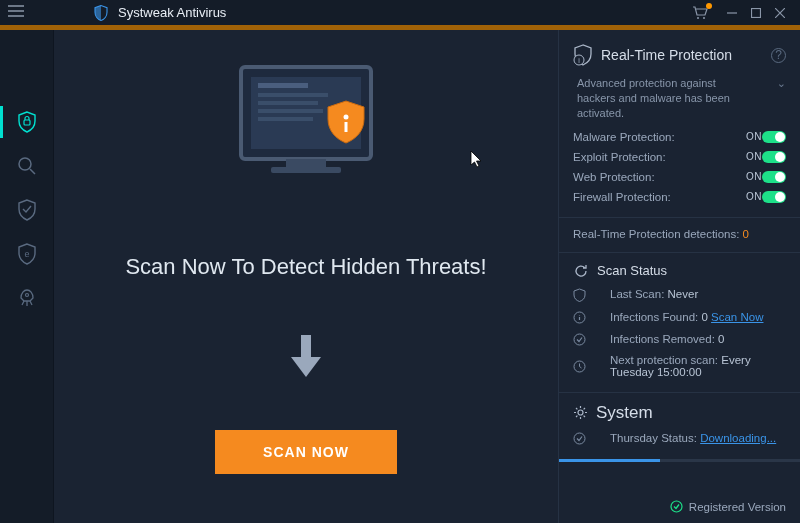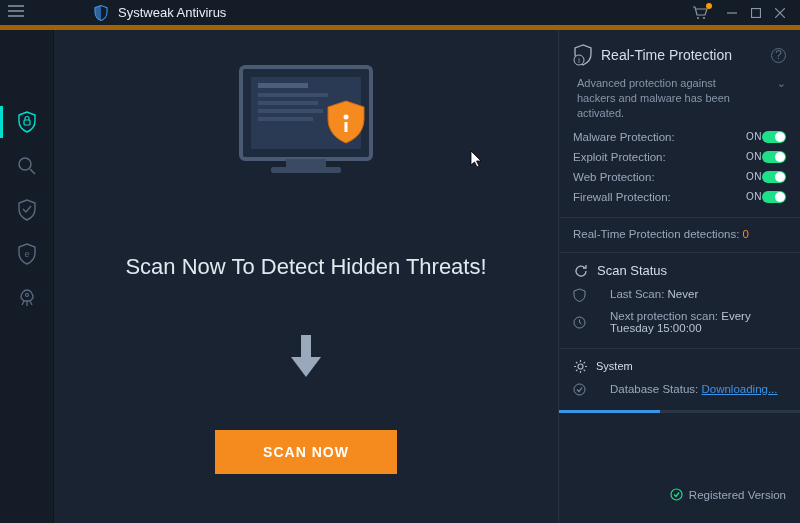--- a/index.html
+++ b/index.html
@@ -47,21 +47,21 @@
 .det-row .num { color: #f58a1f; }
 
 .srow { display: flex; align-items: center; gap: 24px; margin-bottom: 8px; color: #9aa8bc; }
 .srow svg { flex-shrink: 0; margin-top: 1px; }
 .srow .v { color: #b8c4d4; }
 .link { color: #3a94e8; text-decoration: underline; cursor: pointer; }
 
 .progress { height: 3px; background: #2a3648; margin: 6px -14px 0; position: relative; }
 .progress .bar { height: 100%; width: 42%; background: #3a94e8; }
 
-.footer { margin-top: auto; padding: 8px 0 22px; text-align: left; color: #9aa8bc; display: flex; justify-content: flex-end; align-items: center; gap: 6px; }
+.footer { margin-top: auto; padding: 8px 0 10px; text-align: left; color: #9aa8bc; display: flex; justify-content: flex-end; align-items: center; gap: 6px; }
 
 .cursor { position: absolute; left: 470px; top: 150px; pointer-events: none; }
 </style>
 </head>
 <body>
 
 <div class="titlebar">
   <div class="ham" style="position:static;width:36px;">
     <svg width="16" height="12" viewBox="0 0 16 12">
         <path d="M0 1h16M0 6h16M0 11h16" stroke="#8a96a8" stroke-width="1.5"></path>
@@ -221,39 +221,53 @@
       </div>
       <div class="srow">
         <svg width="13" height="14" viewBox="0 0 13 14">
             <path d="M6.5 1L1 3v4c0 3.5 2.5 5.5 5.5 6.5 3-1 5.5-3 5.5-6.5V3L6.5 1z" fill="none" stroke="#7a8aa0" stroke-width="1"></path>
           </svg>
         <span><span>Last Scan:</span> <span class="v">Never</span></span>
       </div>
       <div class="srow">
         <svg width="13" height="13" viewBox="0 0 13 13">
             <circle cx="6.5" cy="6.5" r="5.5" fill="none" stroke="#7a8aa0" stroke-width="1"></circle>
+            <path d="M6.5 4v.5M6.5 6v3" stroke="#7a8aa0" stroke-width="1.2"></path>
+          </svg>
+        <span><span>Infections Found:</span> <span class="v">0</span> <span class="link">Scan Now</span></span>
+      </div>
+      <div class="srow">
+        <svg width="13" height="13" viewBox="0 0 13 13">
+            <circle cx="6.5" cy="6.5" r="5.5" fill="none" stroke="#7a8aa0" stroke-width="1"></circle>
+            <path d="M4 6.5l2 2 3-4" fill="none" stroke="#7a8aa0" stroke-width="1.2"></path>
+          </svg>
+        <span><span>Infections Removed:</span> <span class="v">0</span></span>
+      </div>
+      <div class="srow">
+        <svg width="13" height="13" viewBox="0 0 13 13">
+            <circle cx="6.5" cy="6.5" r="5.5" fill="none" stroke="#7a8aa0" stroke-width="1"></circle>
             <path d="M6.5 3.5v3l2 1.5" fill="none" stroke="#7a8aa0" stroke-width="1"></path>
           </svg>
         <span><span>Next protection scan:</span> <span class="v">Every Tuesday 15:00:00</span></span>
       </div>
 
       <div class="divider"></div>
-      <div class="section-head" style="font-size:11px;margin-bottom:8px">
+      <div class="section-head" style="font-size:17px;margin-bottom:8px">
         <svg width="15" height="15" viewBox="0 0 15 15">
             <circle cx="7.5" cy="7.5" r="2.5" fill="none" stroke="#aab6c8" stroke-width="1.2"></circle>
             <path d="M7.5 1v2M7.5 12v2M1 7.5h2M12 7.5h2M3 3l1.4 1.4M10.6 10.6L12 12M12 3l-1.4 1.4M4.4 10.6L3 12" stroke="#aab6c8" stroke-width="1.2"></path>
           </svg>
         <span>System</span>
       </div>
       <div class="srow">
         <svg width="13" height="13" viewBox="0 0 13 13">
             <circle cx="6.5" cy="6.5" r="5.5" fill="none" stroke="#7a8aa0" stroke-width="1"></circle>
             <path d="M4 6.5l2 2 3-4" fill="none" stroke="#7a8aa0" stroke-width="1.2"></path>
           </svg>
-        <span><span>Database Status:</span> <span class="link">Downloading...</span></span>
+        <span><span>Thursday Status:</span> <span class="link">Downloading...</span></span>
       </div>
       <div class="progress">
           <div class="bar"></div>
         </div>
 
       <div class="footer">
         <svg width="13" height="13" viewBox="0 0 13 13">
             <circle cx="6.5" cy="6.5" r="5.5" fill="none" stroke="#1de089" stroke-width="1.2"></circle>
             <path d="M4 6.5l2 2 3-4" fill="none" stroke="#1de089" stroke-width="1.3"></path>
           </svg>

